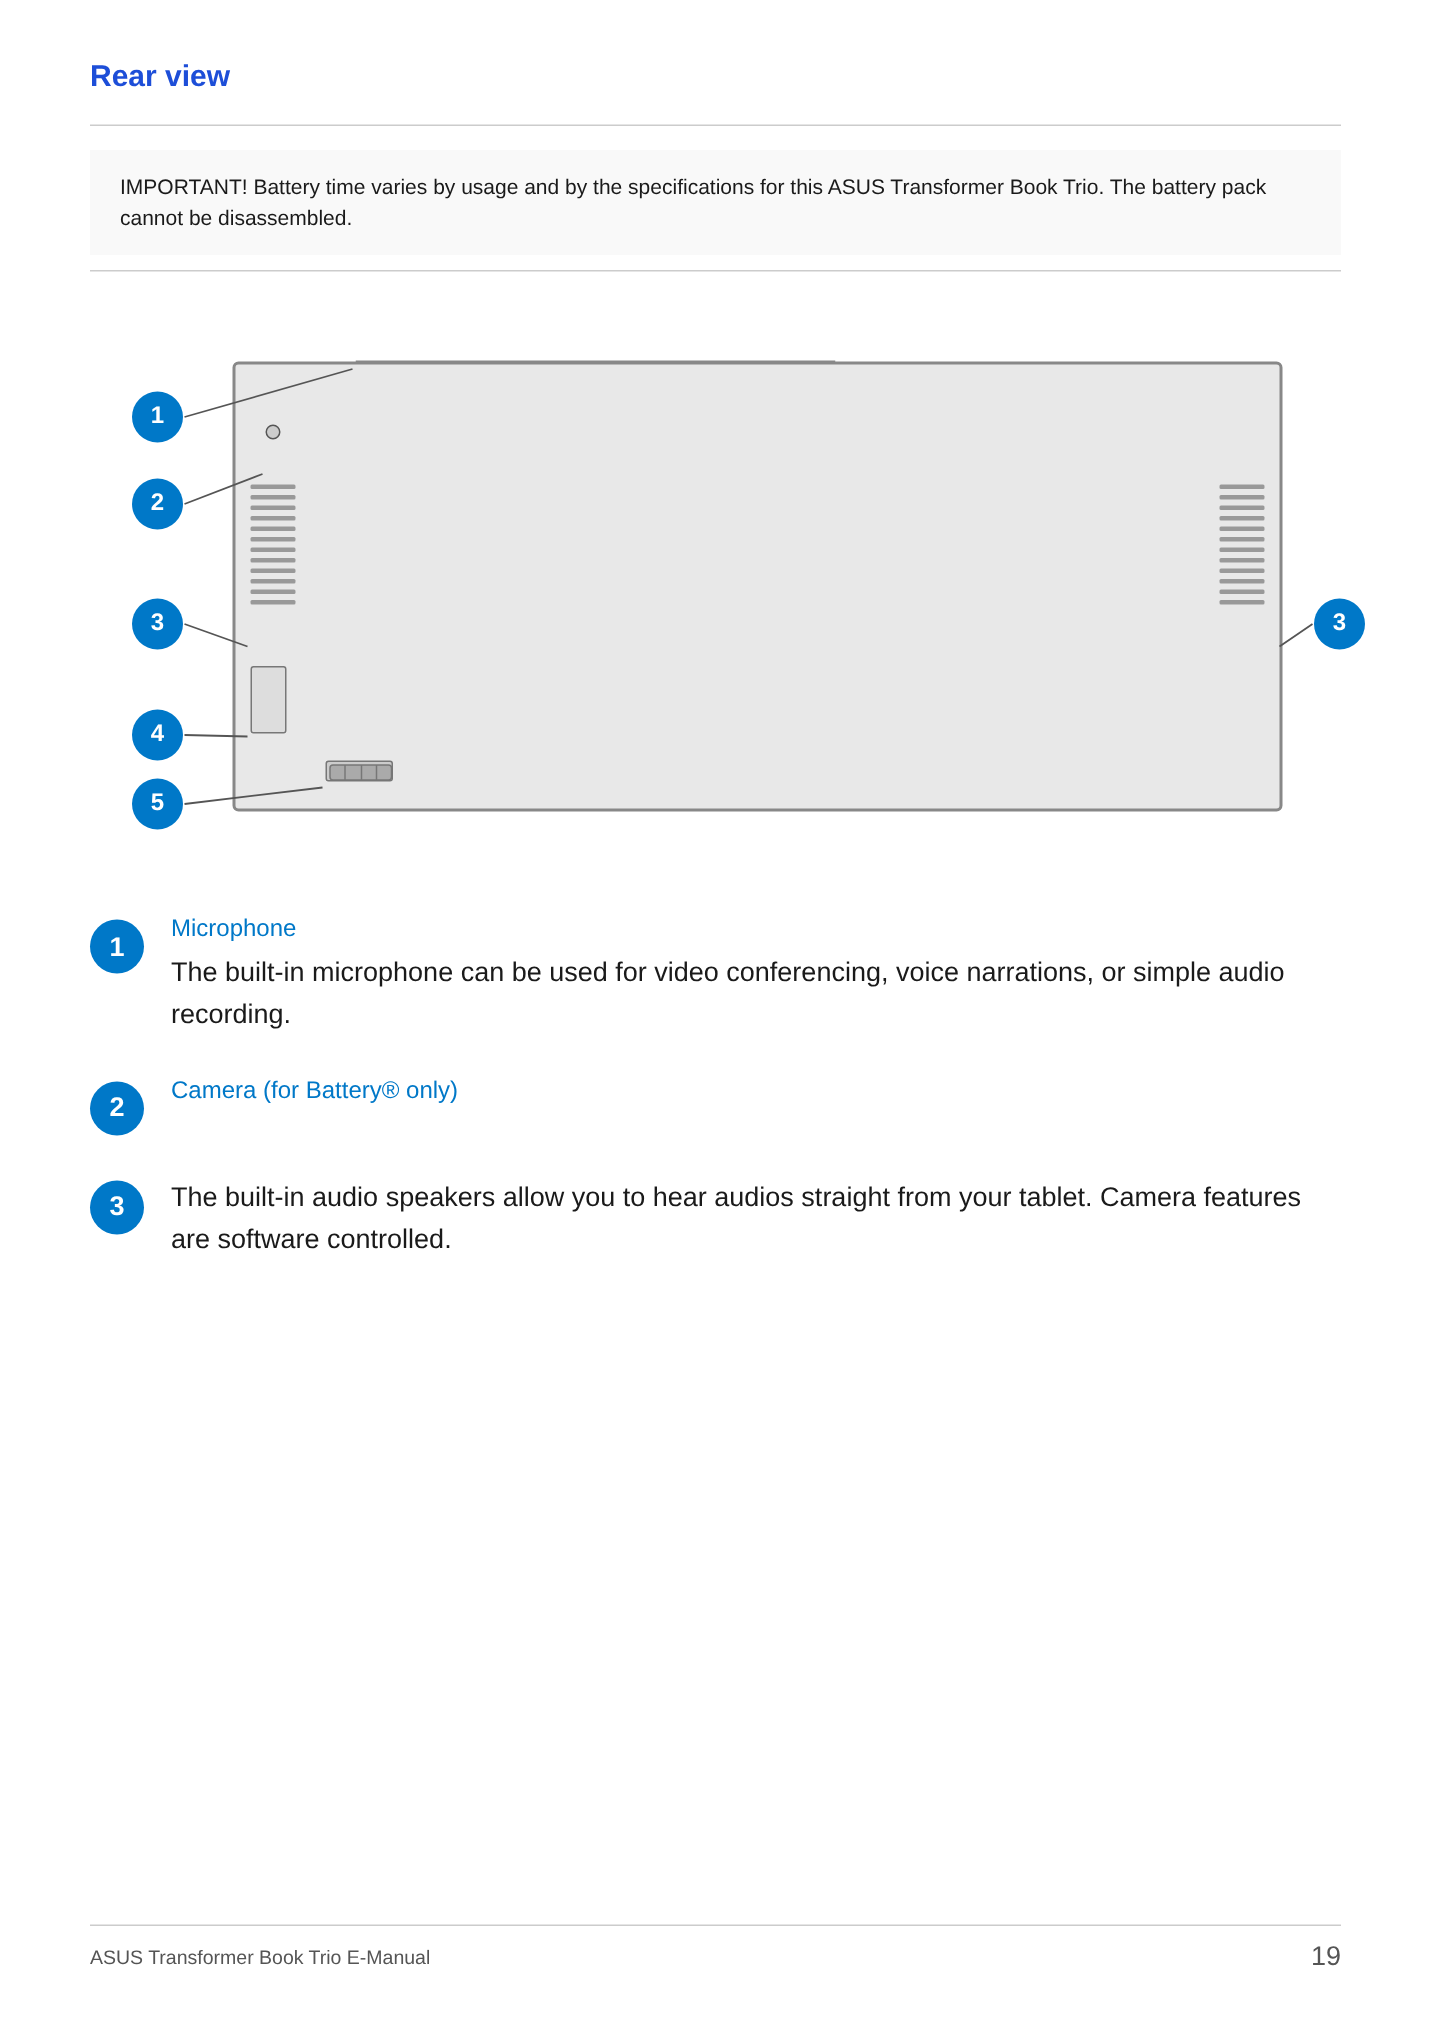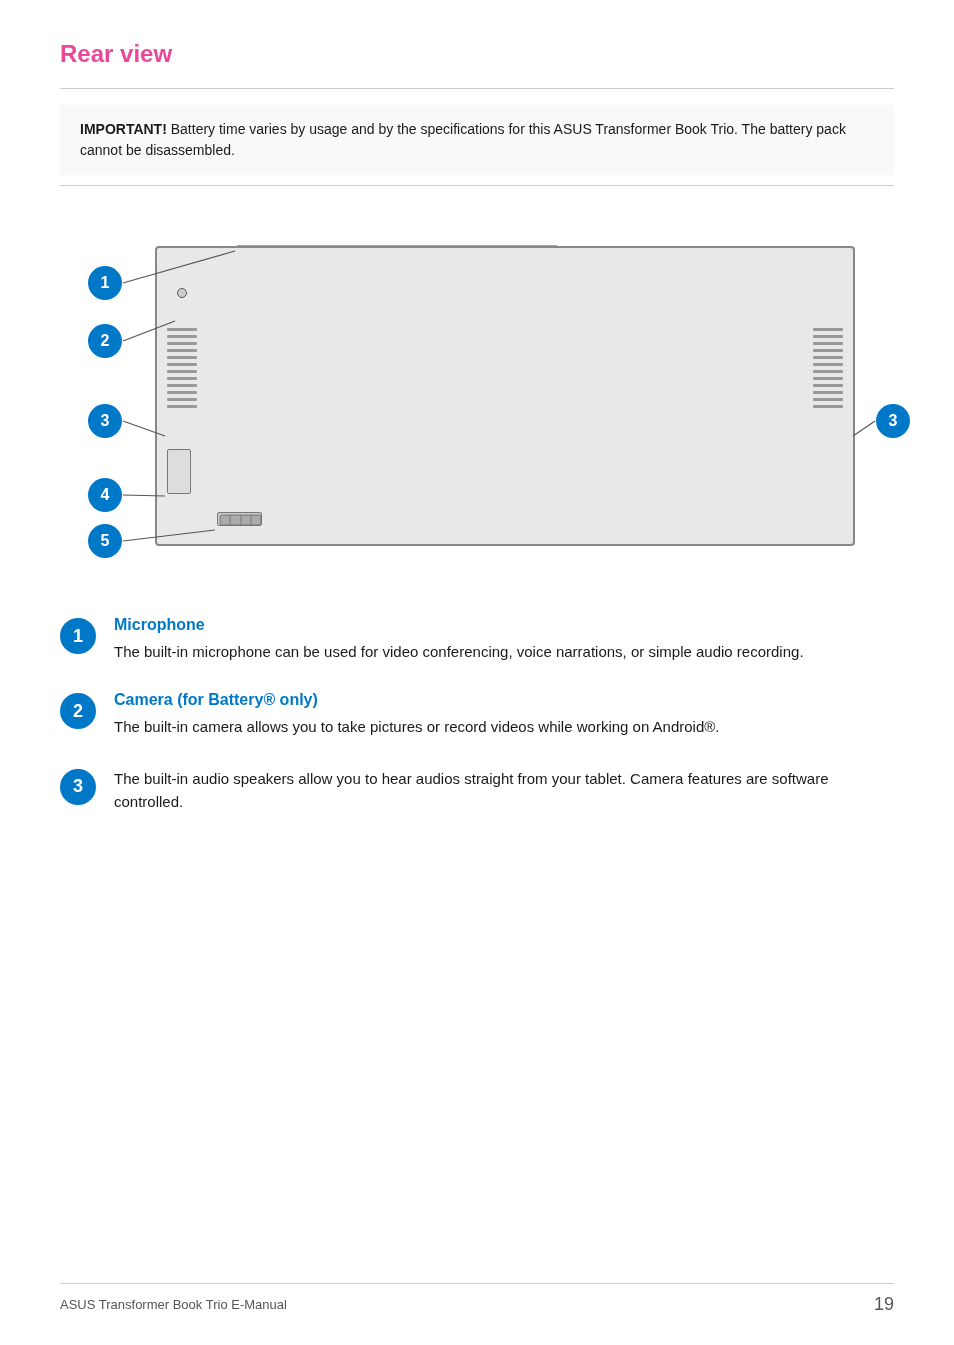--- a/index.html
+++ b/index.html
@@ -15,23 +15,23 @@
 
     .page-container {
       width: 954px;
       min-height: 1345px;
       padding: 40px 60px 60px 60px;
       position: relative;
     }
 
     
     .page-title {
-      font-size: 24px;
+      font-size: 20px;
       font-weight: 700;
-      color: #ec4899;
+      color: #1d4ed8;
       margin-bottom: 20px;
     }
 
     
     .divider {
       border: none;
       border-top: 1px solid #cccccc;
       margin-bottom: 16px;
     }
 
@@ -42,21 +42,21 @@
       margin-bottom: 10px;
     }
 
     .important-box p {
       font-size: 14px;
       line-height: 1.5;
       color: #1a1a1a;
     }
 
     .important-box strong {
-      font-weight: 700;
+      font-weight: 400;
     }
 
     .divider-bottom {
       border: none;
       border-top: 1px solid #cccccc;
       margin-top: 10px;
       margin-bottom: 30px;
     }
 
     
@@ -187,27 +187,27 @@
       flex-shrink: 0;
       margin-top: 2px;
     }
 
     .item-content {
       flex: 1;
     }
 
     .item-title {
       font-size: 16px;
-      font-weight: 700;
+      font-weight: 400;
       color: #0078c8;
       margin-bottom: 6px;
     }
 
     .item-desc {
-      font-size: 15px;
+      font-size: 18px;
       line-height: 1.55;
       color: #1a1a1a;
     }
 
     
     .page-footer {
       position: absolute;
       bottom: 30px;
       left: 60px;
       right: 60px;
@@ -340,21 +340,20 @@
         <div class="item-desc">The built-in microphone can be used for video conferencing, voice narrations, or simple audio recording.</div>
       </div>
     </div>
 
     <div class="item-row">
       <div class="item-badge">
         <span>2</span>
       </div>
       <div class="item-content">
         <div class="item-title">Camera (for Battery® only)</div>
-        <div class="item-desc">The built-in camera allows you to take pictures or record videos while working on Android®.</div>
       </div>
     </div>
 
     <div class="item-row">
       <div class="item-badge">
         <span>3</span>
       </div>
       <div class="item-content">
         <div class="item-desc">The built-in audio speakers allow you to hear audios straight from your tablet. Camera features are software controlled.</div>
       </div>

